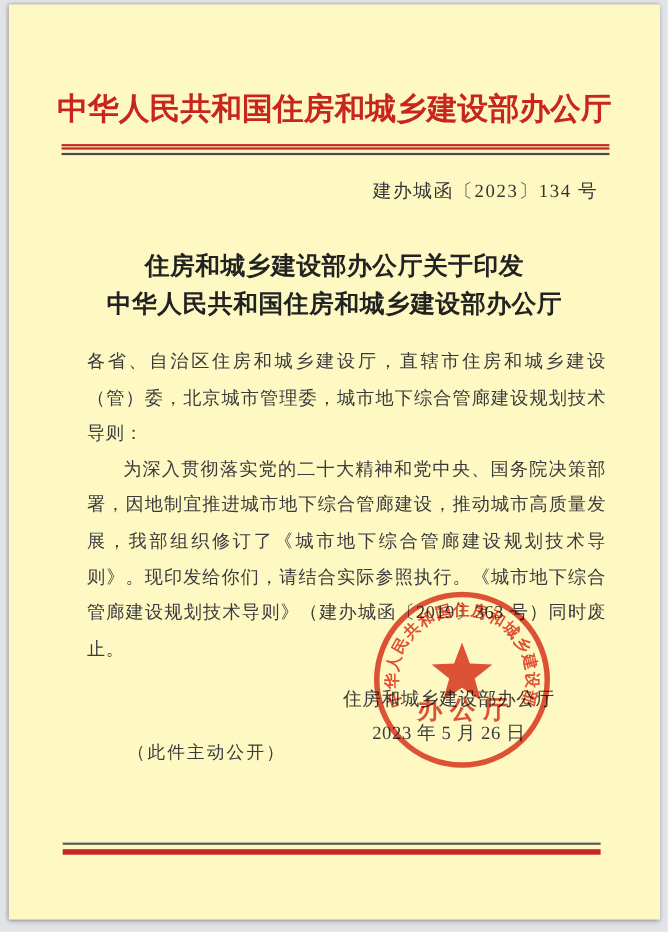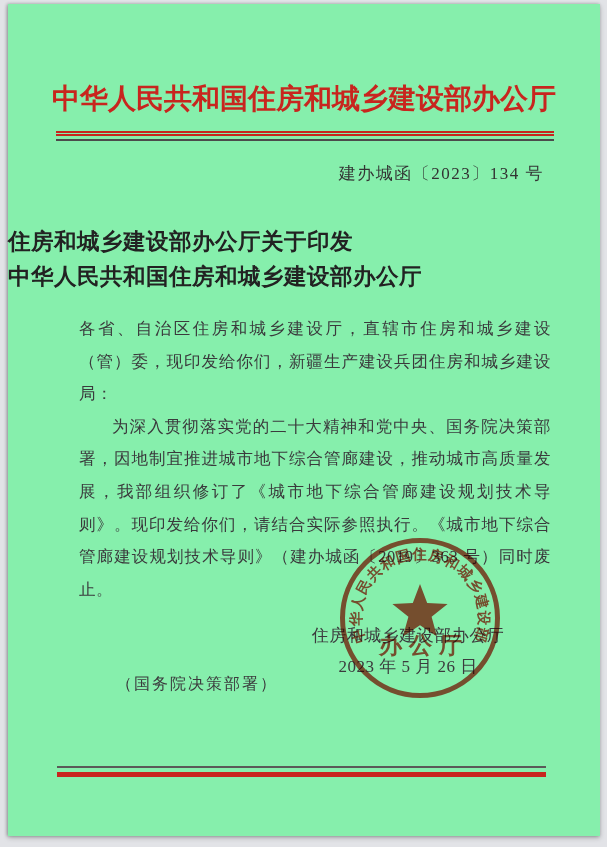--- a/index.html
+++ b/index.html
@@ -10,21 +10,21 @@
   html,body{margin:0;padding:0;}
   body{
     width:607px;height:847px;
     background:#e2e3e7;
     overflow:hidden;
     position:relative;
     font-family:"Liberation Serif","DejaVu Serif",serif;
   }
   .page{
     position:absolute;left:8px;top:4px;width:592px;height:832px;
-    background:#86efac;
+    background:#fef9c3;
     box-shadow:-1px 0 3px rgba(0,0,0,.28),0 2px 5px rgba(0,0,0,.22);
   }
   .letterhead{
     position:absolute;top:76px;left:0;width:100%;
     text-align:center;
     font-size:28px;font-weight:700;
     color:var(--letterhead-red);
     letter-spacing:0px;
     white-space:nowrap;
   }
@@ -38,20 +38,21 @@
     position:absolute;top:135px;left:48px;width:498px;height:2px;
     background:#4b4b4b;
   }
   .doc-number{
     position:absolute;top:158px;right:56px;
     font-size:17px;color:#333;
     letter-spacing:1.5px;white-space:nowrap;margin-left:28px;
   }
   .title{
     position:absolute;top:220px;left:0;width:100%;
+    text-align:center;
     font-size:22.5px;font-weight:700;color:#222;
     line-height:35px;letter-spacing:0.5px;
   }
   .body-text{
     position:absolute;top:309px;left:71px;width:472px;
     font-size:16.5px;color:var(--body-text);
     line-height:32.6px;letter-spacing:0.6px;
     text-align:justify;
   }
   .body-text p{margin:0;}
@@ -104,39 +105,39 @@
   <div class="rule-dark"></div>
 
   <div class="doc-number">建办城函〔2023〕134 号</div>
 
   <div class="title">
     <div>住房和城乡建设部办公厅关于印发</div>
     <div>中华人民共和国住房和城乡建设部办公厅</div>
   </div>
 
   <div class="body-text">
-    <p>各省、自治区住房和城乡建设厅，直辖市住房和城乡建设（管）委，现印发给你们，新疆生产建设兵团住房和城乡建设局：</p>
+    <p>各省、自治区住房和城乡建设厅，直辖市住房和城乡建设（管）委，北京城市管理委，城市地下综合管廊建设规划技术导则：</p>
     <p class="indent">为深入贯彻落实党的二十大精神和党中央、国务院决策部署，因地制宜推进城市地下综合管廊建设，推动城市高质量发展，我部组织修订了《城市地下综合管廊建设规划技术导则》。现印发给你们，请结合实际参照执行。《城市地下综合管廊建设规划技术导则》（建办城函〔2019〕363 号）同时废止。</p>
   </div>
 
   <div class="signature">
     <div>住房和城乡建设部办公厅</div>
     <div>2023 年 5 月 26 日</div>
   </div>
 
   <svg class="seal" viewBox="0 0 170 170" xmlns="http://www.w3.org/2000/svg" aria-hidden="true">
     <circle cx="85" cy="85" r="77.5"></circle>
     <polygon points="85,51 92.2,70.1 112.6,71 96.6,83.8 102,103.5 85,92.2 67.9,103.5 73.4,83.8 57.4,71 77.8,70.1"></polygon>
     <defs>
       <path id="sealArcPath" d="M 29.6 105.2 A 59 59 0 1 1 140.4 105.2" fill="none"></path>
     </defs>
     <text class="arc-text" text-anchor="middle">
       <textPath href="#sealArcPath" startOffset="50%">中华人民共和国住房和城乡建设部</textPath>
     </text>
     <text class="inner-text" x="89" y="120" text-anchor="middle">办公厅</text>
   </svg>
 
-  <div class="disclosure">（国务院决策部署）</div>
+  <div class="disclosure">（此件主动公开）</div>
 
   <div class="footer-rule-dark"></div>
   <div class="footer-rule-red"></div>
 
 </div>
 
 </body></html>

